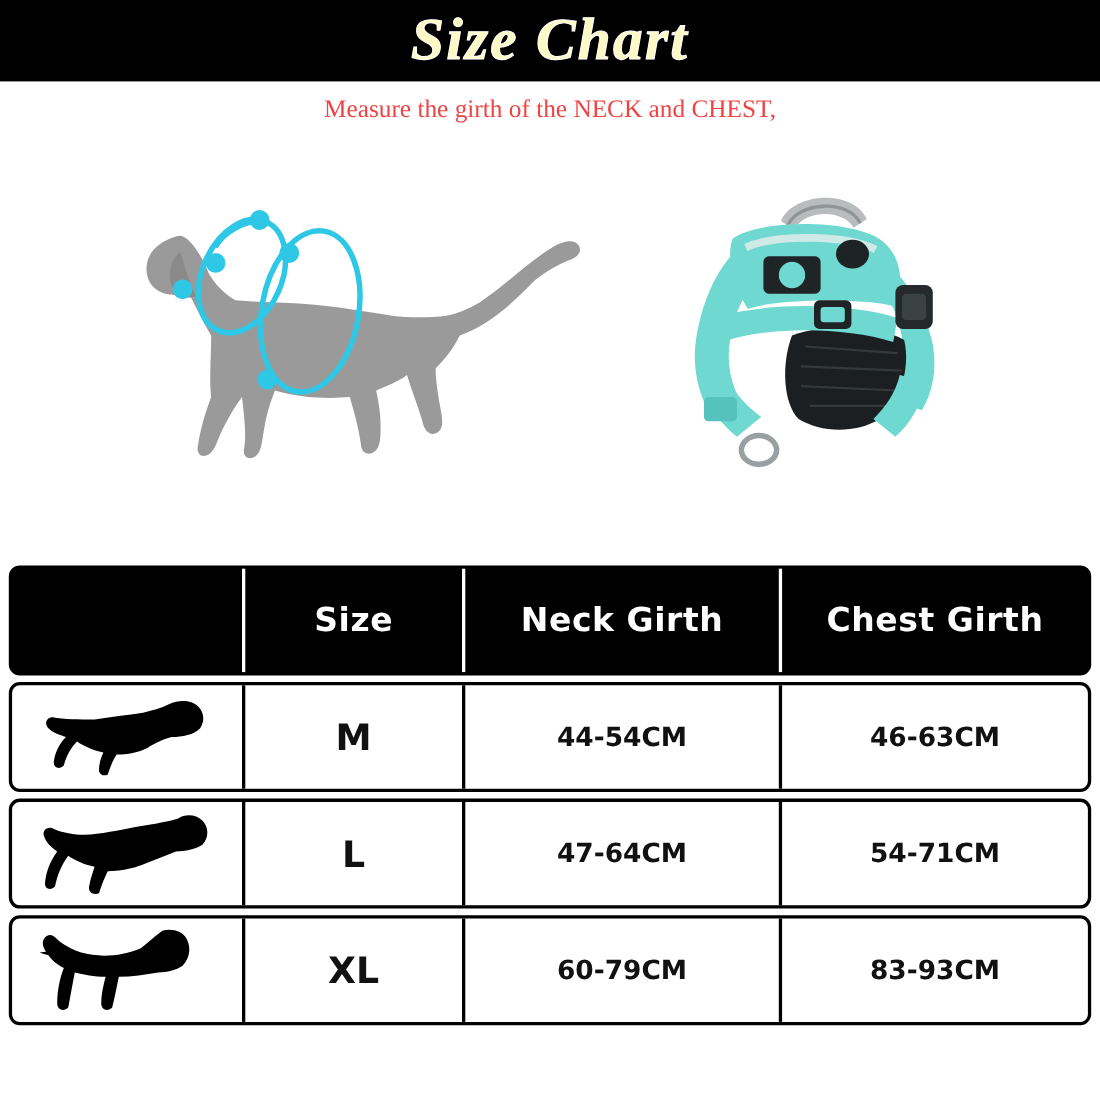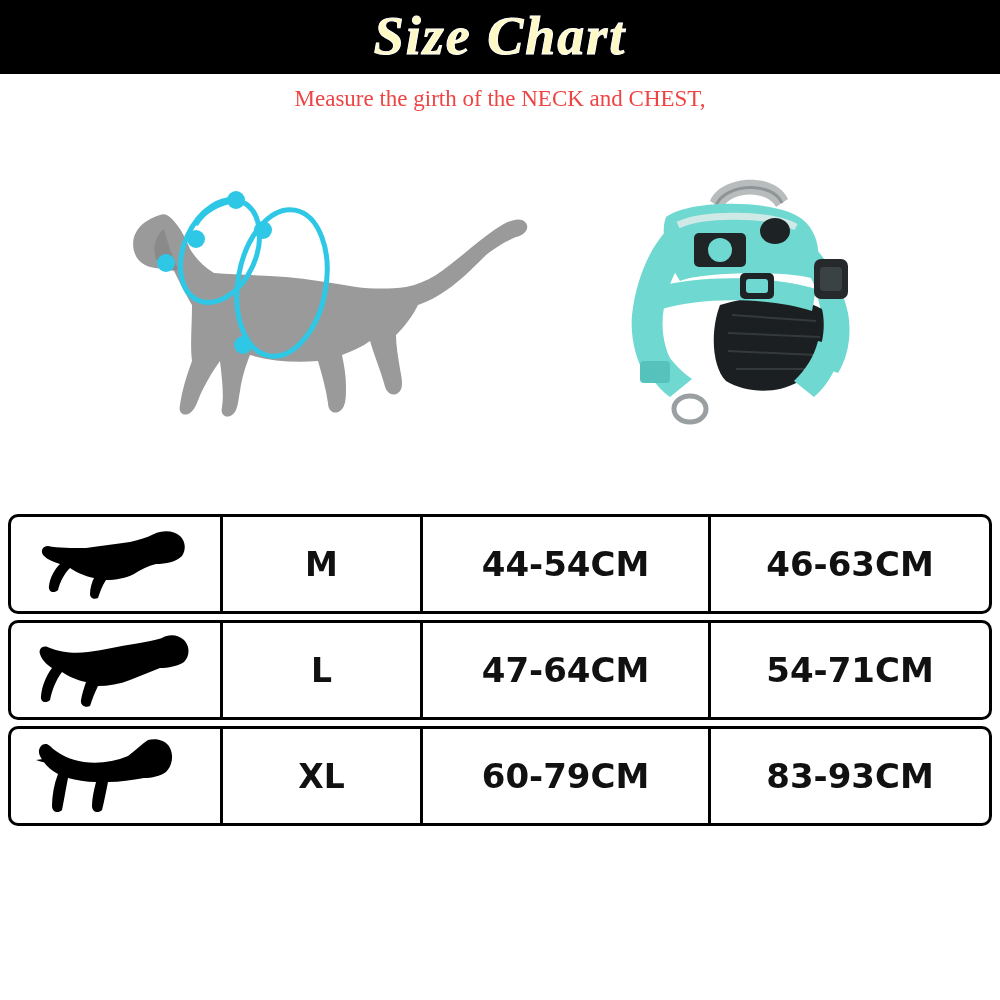--- a/index.html
+++ b/index.html
@@ -139,21 +139,21 @@
   .row.head .c-size,
   .row.head .c-neck {
     border-right: 3px solid #ffffff;
   }
   .row.head .c-icon {
     border-right: 3px solid #ffffff;
   }
 
   .row.body .cell {
     color: #111111;
-    font-size: 34px;
+    font-size: 24px;
     font-weight: bold;
     font-family: "DejaVu Sans", sans-serif;
   }
   .row.body .c-icon,
   .row.body .c-size,
   .row.body .c-neck {
     border-right: 3px solid #000000;
   }
   .row.body .c-size { font-size: 33px; }
 
@@ -246,20 +246,26 @@
       <rect x="70" y="206" width="30" height="22" rx="4" fill="#55c3bc"></rect>
 
       <ellipse cx="120" cy="254" rx="16" ry="13" fill="none" stroke="#9aa0a2" stroke-width="5"></ellipse>
 
       <path d="M272 192 C268 212 258 230 244 242 L224 226 C236 214 244 202 248 186 Z" fill="#6fd9d1"></path>
     </svg>
   </div>
 
   <div class="table">
 
+    <div class="row head">
+      <div class="cell c-icon"></div>
+      <div class="cell c-size">Size</div>
+      <div class="cell c-neck">Neck Girth</div>
+      <div class="cell c-chest">Chest Girth</div>
+    </div>
 
     <div class="row body">
       <div class="cell c-icon">
         <svg class="dog-silhouette" viewBox="0 0 160 76">
           <path fill="#000000" d="M118 8 C126 4 138 4 144 10 C150 16 150 24 146 30
             C140 36 130 38 120 38 C112 40 104 44 98 48 C90 52 80 54 70 54
             C66 60 64 66 62 72 C58 74 54 72 54 68 C54 62 56 56 58 52
             C48 50 40 46 34 42 C28 48 24 56 22 64 C18 68 12 66 13 60
             C14 52 18 44 24 38 C18 36 12 34 8 30 C4 26 6 20 12 20
             C22 22 36 22 50 22 C64 20 80 18 94 16 C102 14 110 12 118 8 Z"></path>

